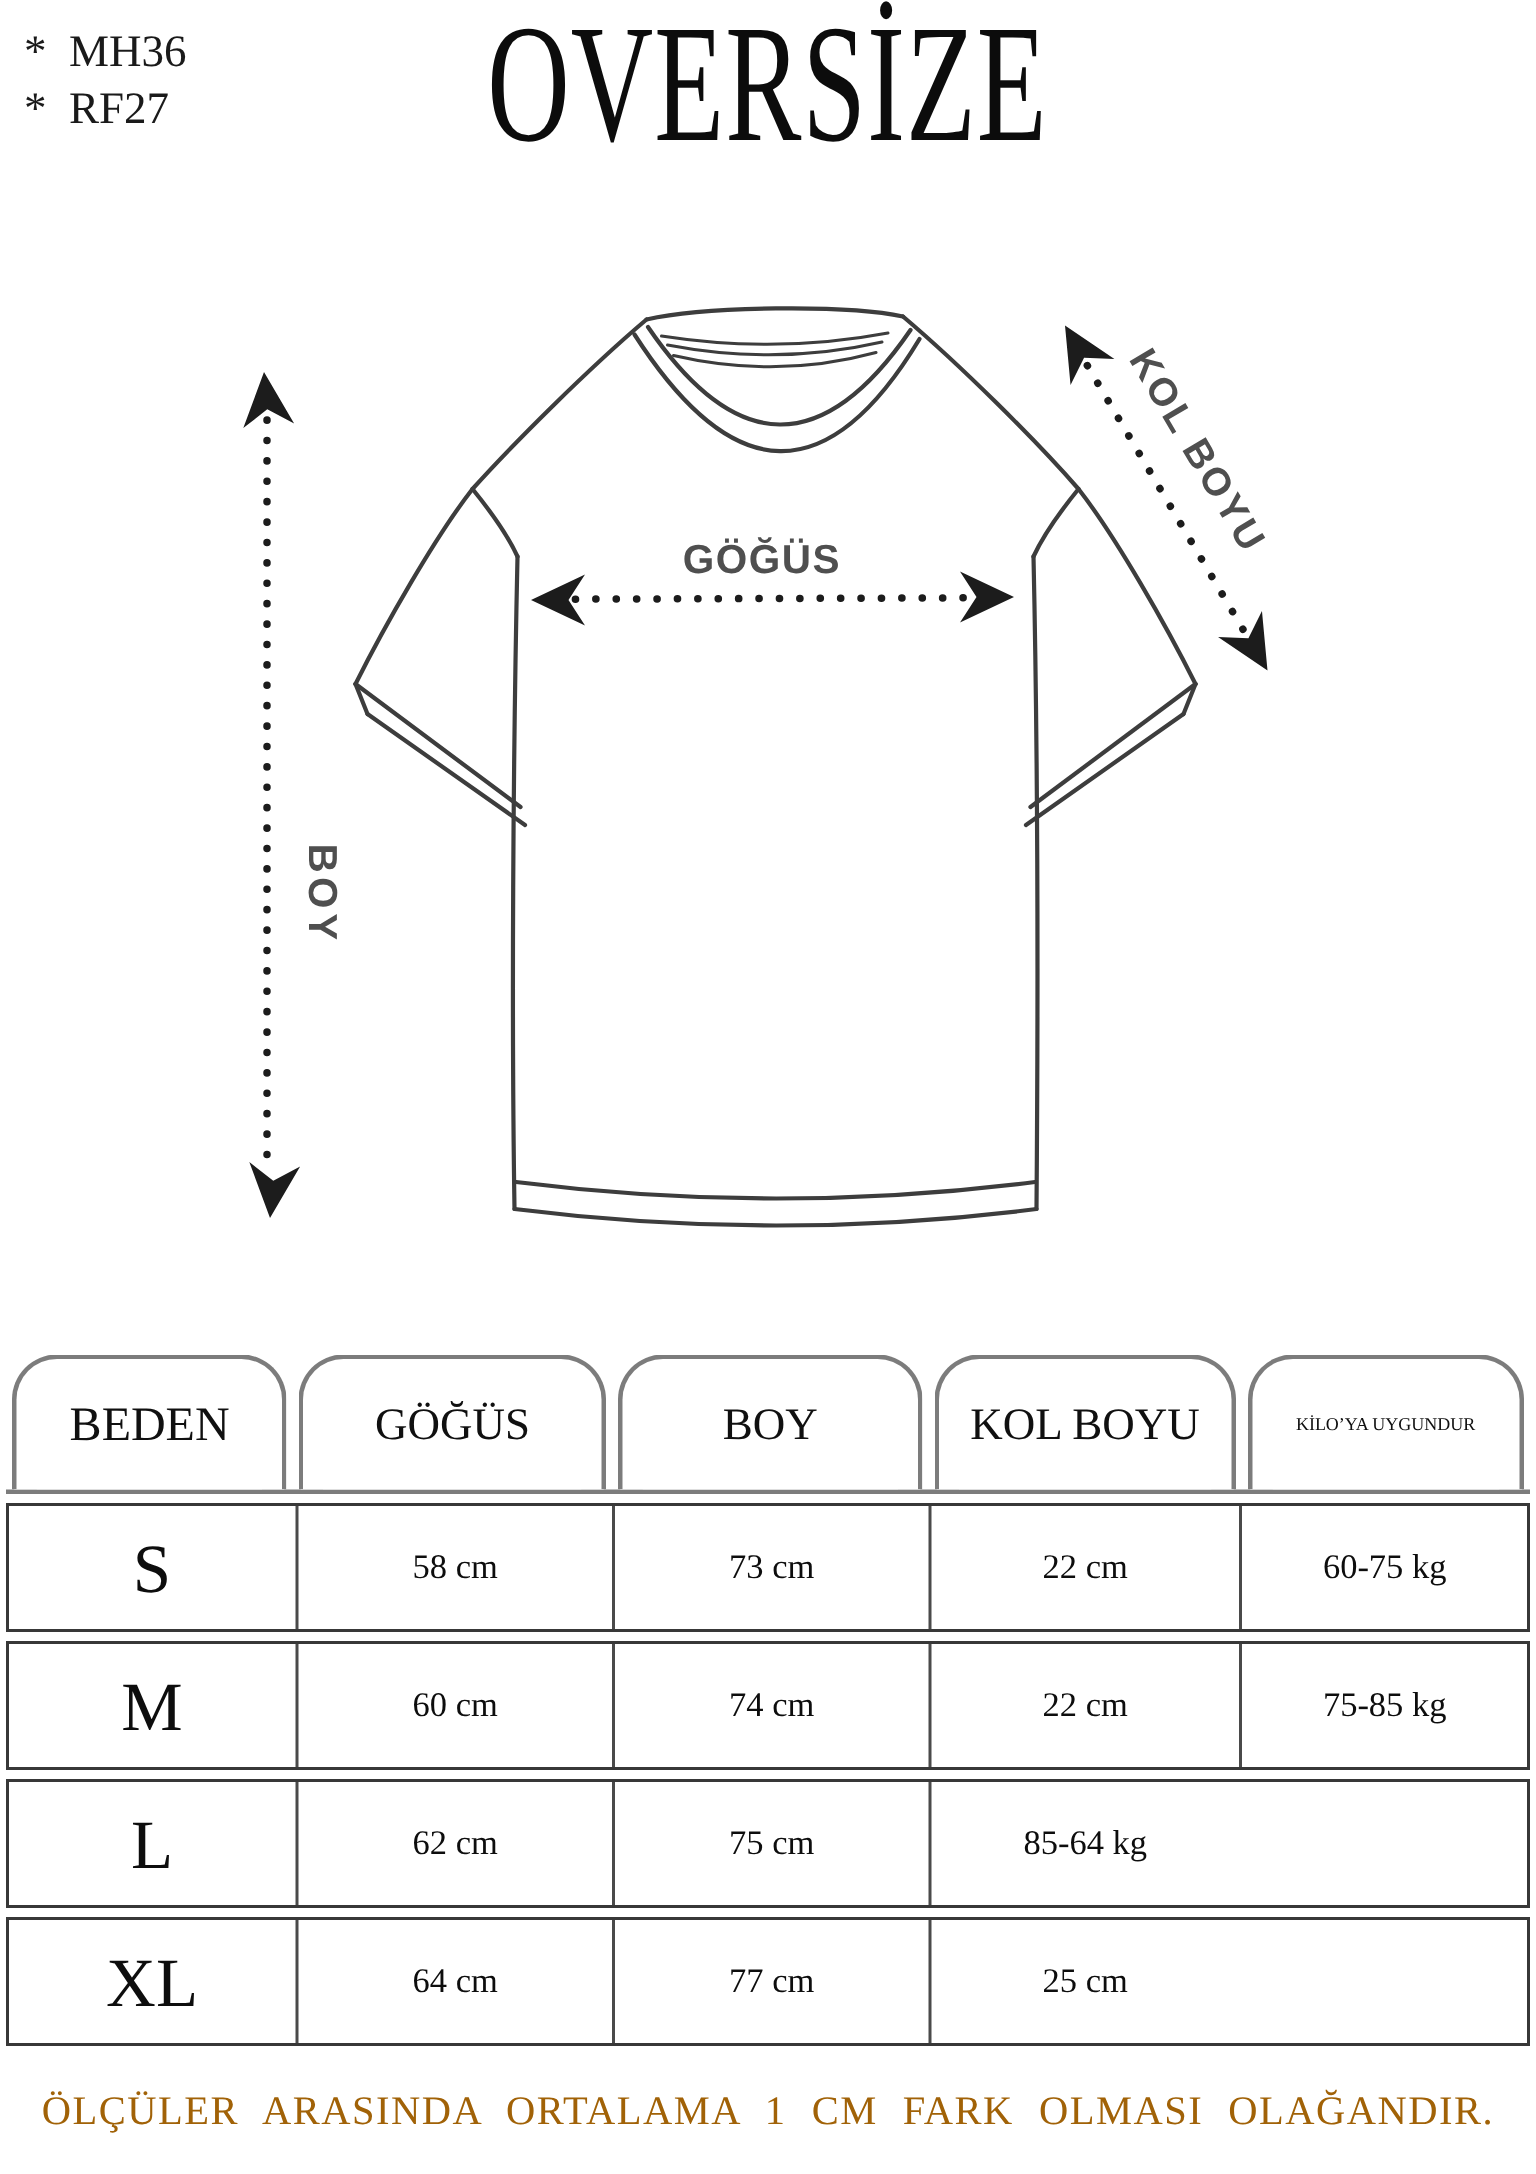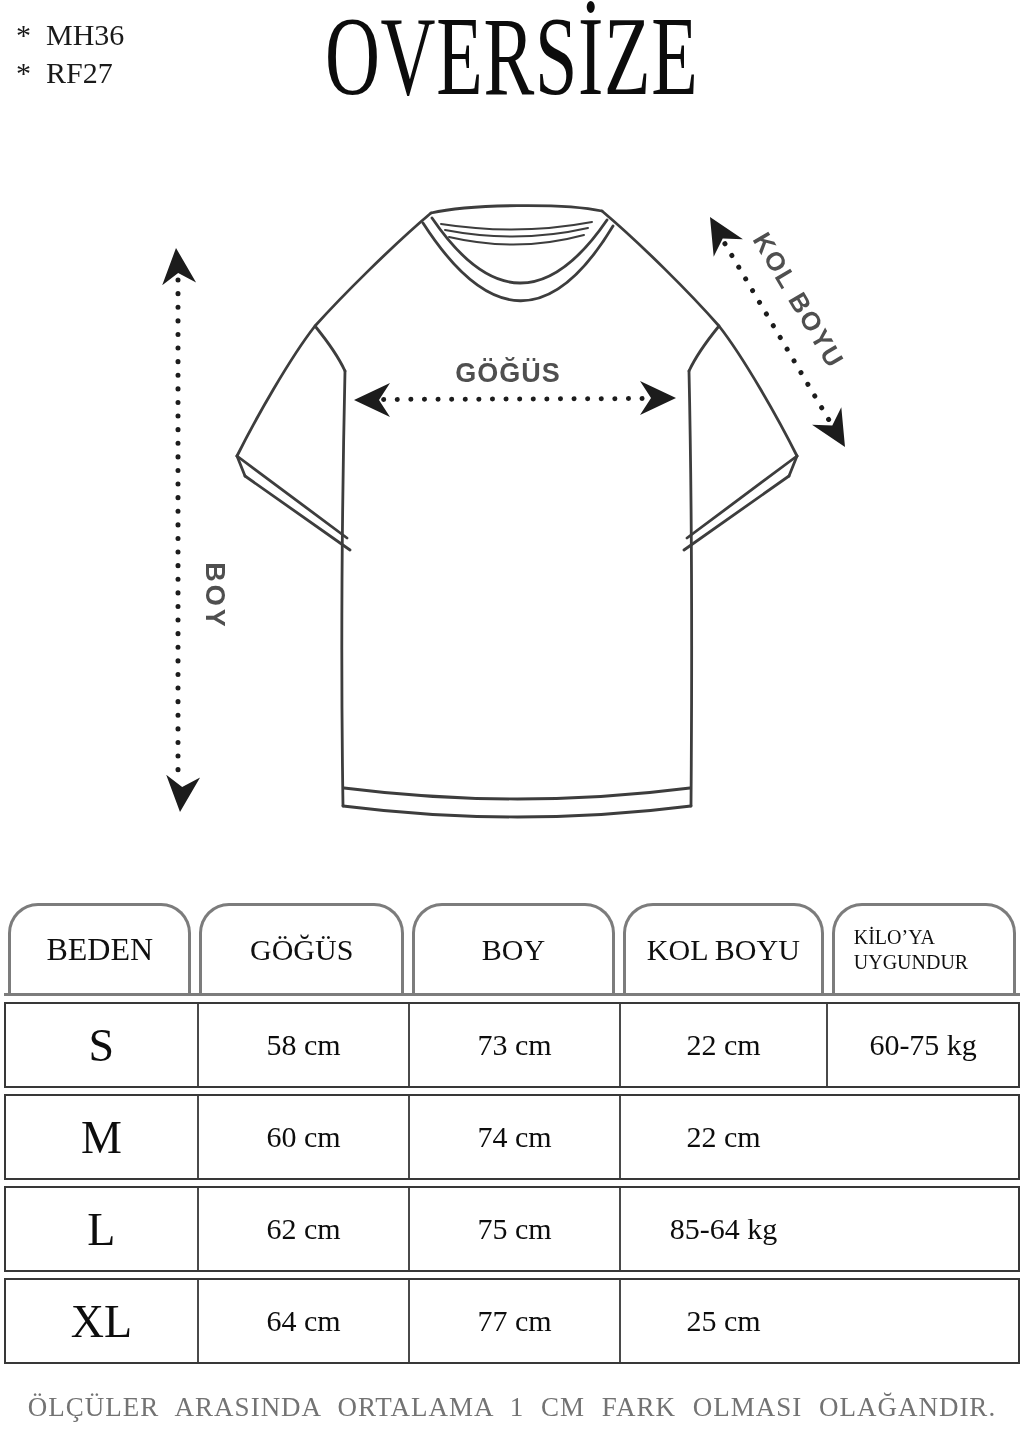--- a/index.html
+++ b/index.html
@@ -25,35 +25,35 @@
     display:grid;grid-template-columns:193fr 214fr 213fr 210fr 194fr;
     border-bottom:3px solid #7c7c7c;
   }
   .th{
     margin:0 4px;height:87px;border:3px solid #7c7c7c;border-bottom:none;
     border-radius:30px 30px 0 0;display:flex;align-items:center;justify-content:center;
     background:#fff;
   }
   .th .h-label{font-size:30px;color:#101010;}
   .th.th-beden .h-label{font-size:32px;}
-  .th.th-kilo .h-label{font-size:20px;line-height:1.25;max-width:140px;}
+  .th.th-kilo .h-label{font-size:12px;line-height:1.25;max-width:140px;}
   .trow{
     display:grid;grid-template-columns:193fr 214fr 213fr 210fr 194fr;
     margin-top:6px;border:2.5px solid #383838;background:#fff;
   }
   .td{
     height:82px;display:flex;align-items:center;justify-content:center;
-    font-size:30px;color:#0d0d0d;
+    font-size:23px;color:#0d0d0d;
   }
   .td + .td{border-left:2.5px solid #4a4a4a;}
   .td.size-cell{font-size:46px;}
   
   .note{
     position:absolute;left:0;top:1392px;width:100%;text-align:center;
-    font-size:27px;letter-spacing:1px;word-spacing:9px;color:#737373;
+    font-size:27px;letter-spacing:1px;word-spacing:9px;color:#a16207;
   }
 </style>
 </head>
 <body>
 
 <div class="codes">
   <div class="code-line"><span class="mark">*</span><span>MH36</span></div>
   <div class="code-line"><span class="mark">*</span><span>RF27</span></div>
 </div>
 
@@ -154,20 +154,21 @@
     <div class="td">73 cm</div>
     <div class="td">22  cm</div>
     <div class="td">60-75 kg</div>
   </div>
 
   <div class="trow">
     <div class="td size-cell">M</div>
     <div class="td">60 cm</div>
     <div class="td">74 cm</div>
     <div class="td">22 cm</div>
+    <div class="td">75-85 kg</div>
   </div>
 
   <div class="trow">
     <div class="td size-cell">L</div>
     <div class="td">62 cm</div>
     <div class="td">75 cm</div>
     <div class="td">85-64 kg</div>
   </div>
 
   <div class="trow">

